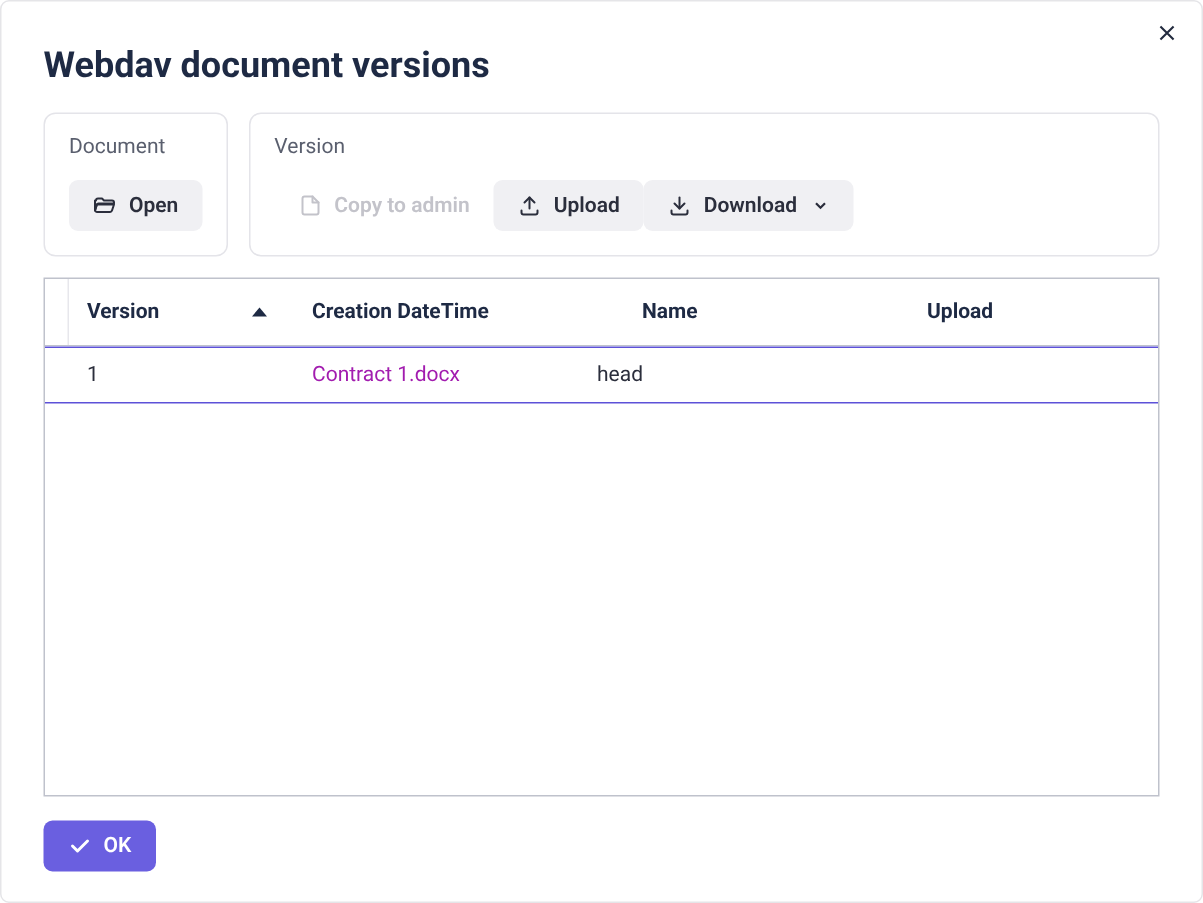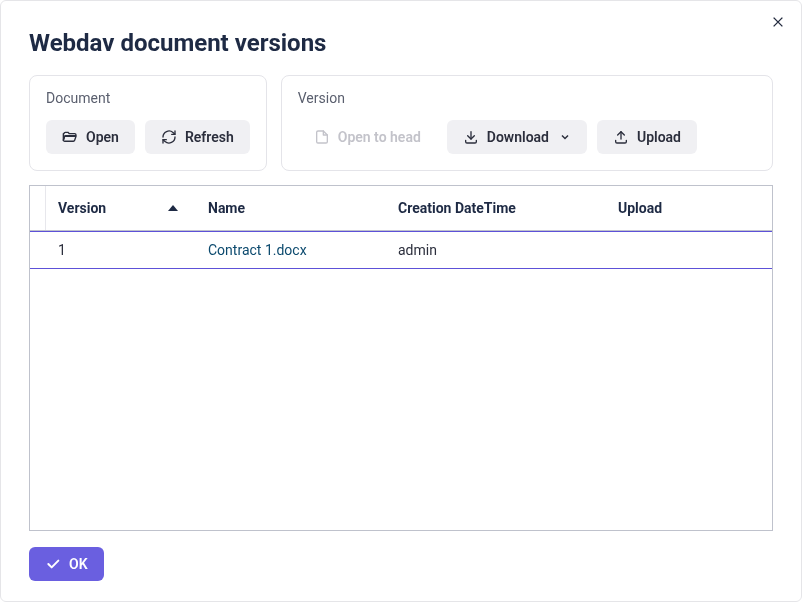--- a/index.html
+++ b/index.html
@@ -51,21 +51,20 @@
       border-radius: 8px;
       padding: 14px 16px 16px 16px;
     }
     .panel-title {
       font-size: 14px;
       color: #5a5f6e;
       margin-bottom: 14px;
     }
     .btn-row {
       display: flex;
-      gap: 10px;
     }
     .btn {
       display: inline-flex;
       align-items: center;
       gap: 8px;
       border: none;
       border-radius: 6px;
       background: #f0f0f3;
       color: #2b2e3c;
       font-size: 14px;
@@ -128,21 +127,21 @@
       border-top: 1px solid #5d51d8;
       border-bottom: 1px solid #5d51d8;
       background: #fff;
     }
     .row .row-gutter { width:16px; align-self:stretch; }
     .td {
       font-size: 14px;
       color: #2b2e3c;
       padding: 10px 12px;
     }
-    .td.link { color: #0c4a6e; }
+    .td.link { color: #a21caf; }
     .footer {
       margin-top: 16px;
       display: flex;
       gap: 16px;
       align-items: center;
     }
     .btn-primary {
       background: #6a5fe0;
       color: #fff;
     }
@@ -168,99 +167,88 @@
       <div class="btn-row">
         <button class="btn">
           <span class="icon">
             <svg viewBox="0 0 24 24" width="16" height="16" fill="none" stroke="currentColor" stroke-width="2" stroke-linecap="round" stroke-linejoin="round">
                 <path d="M3 7a2 2 0 0 1 2-2h4l2 2h8a2 2 0 0 1 2 2v1H5.5a2 2 0 0 0-1.9 1.37L2 17V7z"></path>
                 <path d="M2 17l2-6h17l-2 6a2 2 0 0 1-1.9 1.4H4a2 2 0 0 1-2-1.4z"></path>
               </svg>
           </span>
           <span>Open</span>
         </button>
-        <button class="btn">
-          <span class="icon">
-            <svg viewBox="0 0 24 24" width="16" height="16" fill="none" stroke="currentColor" stroke-width="2" stroke-linecap="round" stroke-linejoin="round">
-                <path d="M3 12a9 9 0 0 1 15-6.7L21 8"></path>
-                <path d="M21 3v5h-5"></path>
-                <path d="M21 12a9 9 0 0 1-15 6.7L3 16"></path>
-                <path d="M3 21v-5h5"></path>
-              </svg>
-          </span>
-          <span>Refresh</span>
-        </button>
       </div>
     </div>
 
     <div class="panel" style="flex:1;">
       <div class="panel-title">Version</div>
       <div class="btn-row">
         <button class="btn disabled">
           <span class="icon">
             <svg viewBox="0 0 24 24" width="16" height="16" fill="none" stroke="currentColor" stroke-width="2" stroke-linecap="round" stroke-linejoin="round">
                 <path d="M14 3H6a2 2 0 0 0-2 2v14a2 2 0 0 0 2 2h12a2 2 0 0 0 2-2V9z"></path>
                 <path d="M14 3v6h6"></path>
               </svg>
           </span>
-          <span>Open to head</span>
+          <span>Copy to admin</span>
+        </button>
+        <button class="btn">
+          <span class="icon">
+            <svg viewBox="0 0 24 24" width="16" height="16" fill="none" stroke="currentColor" stroke-width="2" stroke-linecap="round" stroke-linejoin="round">
+                <path d="M12 15V4"></path>
+                <path d="M7 9l5-5 5 5"></path>
+                <path d="M4 17v2a2 2 0 0 0 2 2h12a2 2 0 0 0 2-2v-2"></path>
+              </svg>
+          </span>
+          <span>Upload</span>
         </button>
         <button class="btn">
           <span class="icon">
             <svg viewBox="0 0 24 24" width="16" height="16" fill="none" stroke="currentColor" stroke-width="2" stroke-linecap="round" stroke-linejoin="round">
                 <path d="M12 4v11"></path>
                 <path d="M7 10l5 5 5-5"></path>
                 <path d="M4 17v2a2 2 0 0 0 2 2h12a2 2 0 0 0 2-2v-2"></path>
               </svg>
           </span>
           <span>Download</span>
           <span class="btn-caret">
             <svg viewBox="0 0 16 16" width="12" height="12" fill="none" stroke="currentColor" stroke-width="2">
                 <path d="M4 6l4 4 4-4"></path>
               </svg>
           </span>
-        </button>
-        <button class="btn">
-          <span class="icon">
-            <svg viewBox="0 0 24 24" width="16" height="16" fill="none" stroke="currentColor" stroke-width="2" stroke-linecap="round" stroke-linejoin="round">
-                <path d="M12 15V4"></path>
-                <path d="M7 9l5-5 5 5"></path>
-                <path d="M4 17v2a2 2 0 0 0 2 2h12a2 2 0 0 0 2-2v-2"></path>
-              </svg>
-          </span>
-          <span>Upload</span>
         </button>
       </div>
     </div>
 
   </div>
 
   <div class="table-wrap">
     <div class="table-header">
       <div class="thead-gutter"></div>
       <div class="th col-version">
         <span>Version</span>
         <span class="sort-caret"></span>
       </div>
+      <div class="th col-created">
+        <span>Creation DateTime</span>
+      </div>
       <div class="th col-name">
         <span>Name</span>
-      </div>
-      <div class="th col-created">
-        <span>Creation DateTime</span>
       </div>
       <div class="th col-author">
         <span>Upload</span>
       </div>
     </div>
     <div class="table-body">
       <div class="row">
         <div class="row-gutter"></div>
         <div class="td col-version">1</div>
         <div class="td col-name link">Contract 1.docx</div>
-        <div class="td col-author">admin</div>
+        <div class="td col-author">head</div>
       </div>
     </div>
   </div>
 
   <div class="footer">
     <button class="btn btn-primary">
       <span class="icon">
         <svg viewBox="0 0 24 24" width="16" height="16" fill="none" stroke="currentColor" stroke-width="3" stroke-linecap="round" stroke-linejoin="round">
             <path d="M5 12l5 5L20 7"></path>
           </svg>

